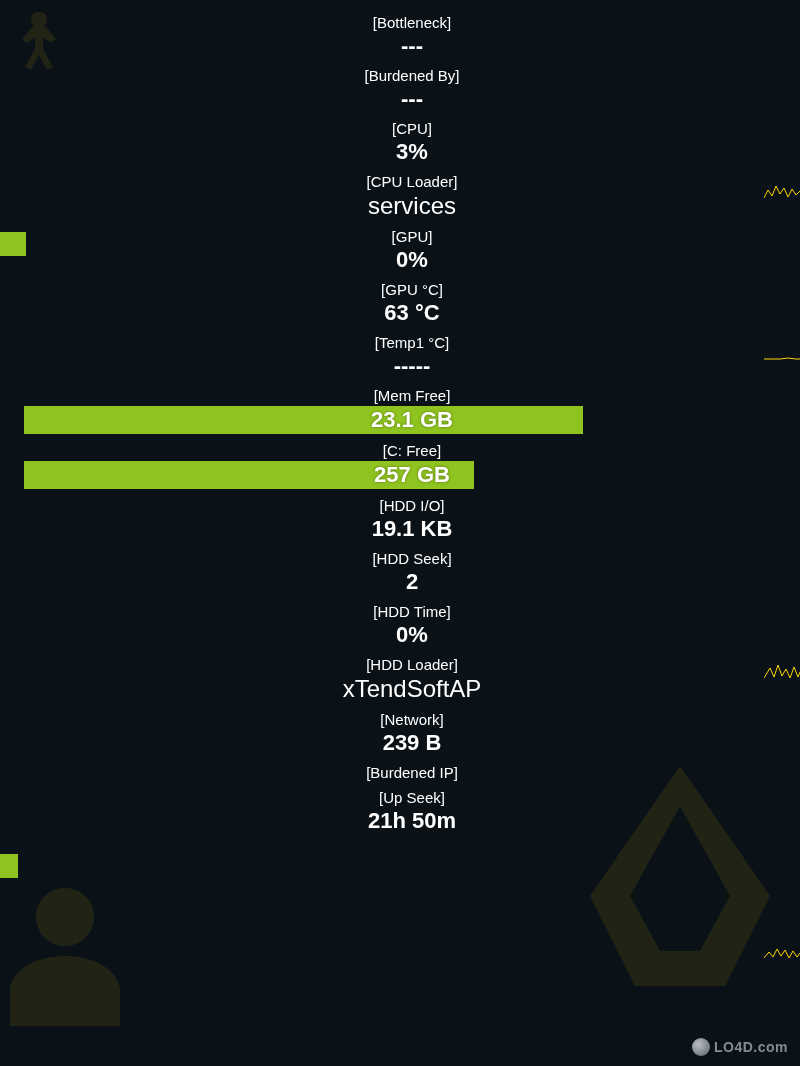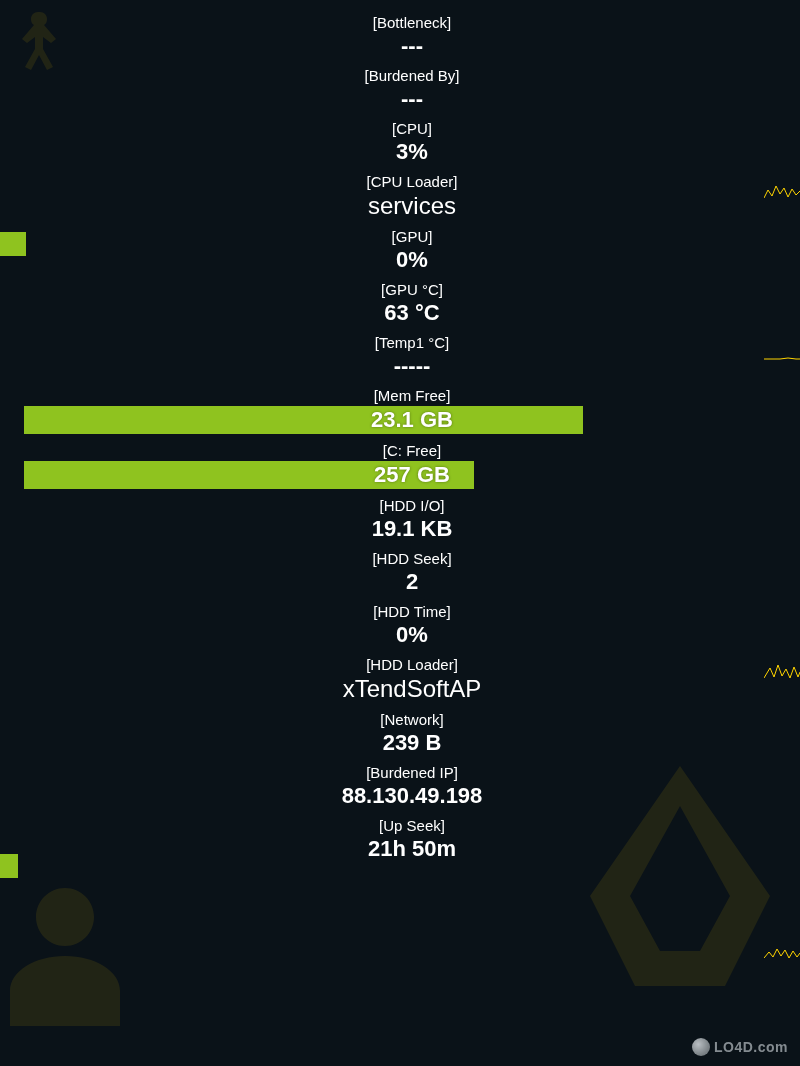--- a/index.html
+++ b/index.html
@@ -192,21 +192,20 @@
   <div class="metric-label">[HDD Time]</div>
   <div class="metric-value">0%</div>
 
   <div class="metric-label">[HDD Loader]</div>
   <div class="metric-value metric-value-large">xTendSoftAP</div>
 
   <div class="metric-label">[Network]</div>
   <div class="metric-value">239 B</div>
 
   <div class="metric-label">[Burdened IP]</div>
-  <div class="metric-value">88.130.49.198</div>
 
   <div class="metric-label">[Up Seek]</div>
   <div class="metric-value">21h 50m</div>
 
 </div>
 
 <div class="watermark">
   <span class="dot"></span>
   <span>LO4D.com</span>
 </div>

